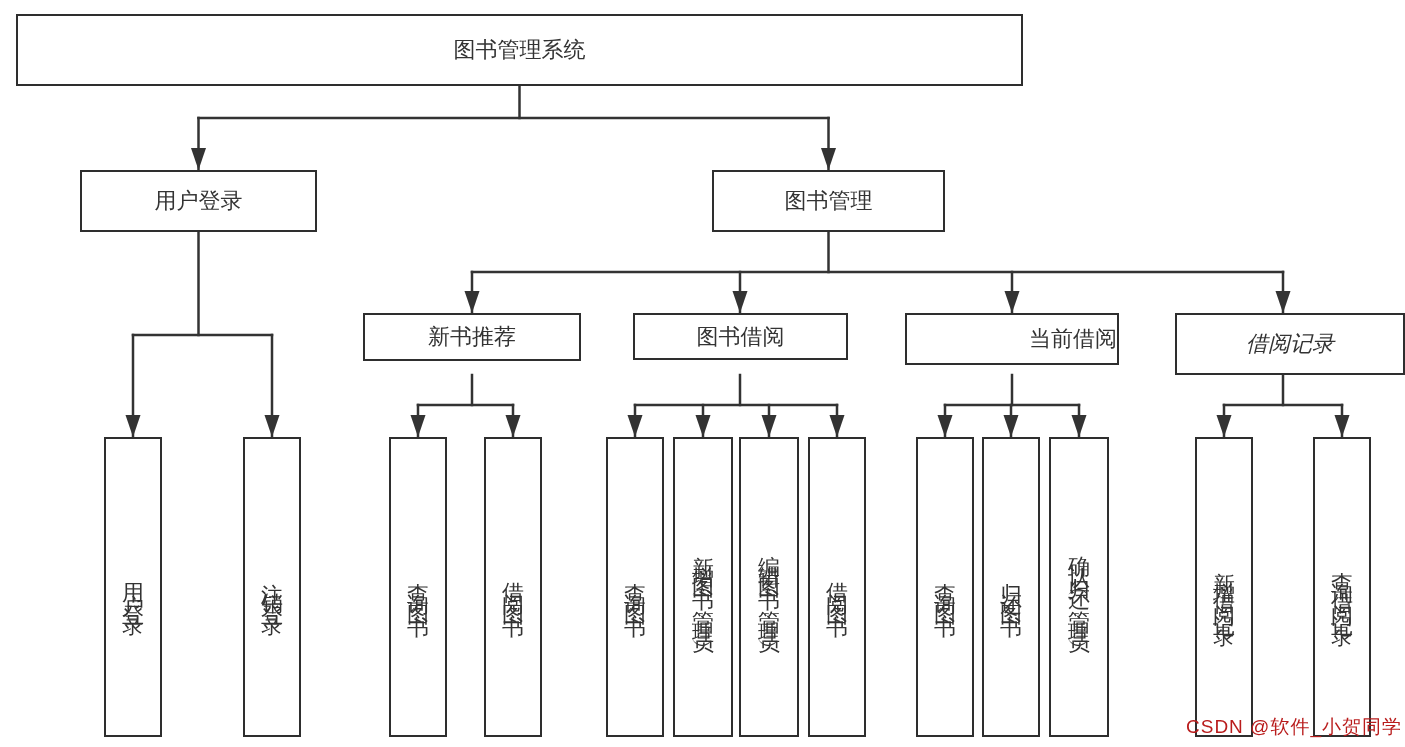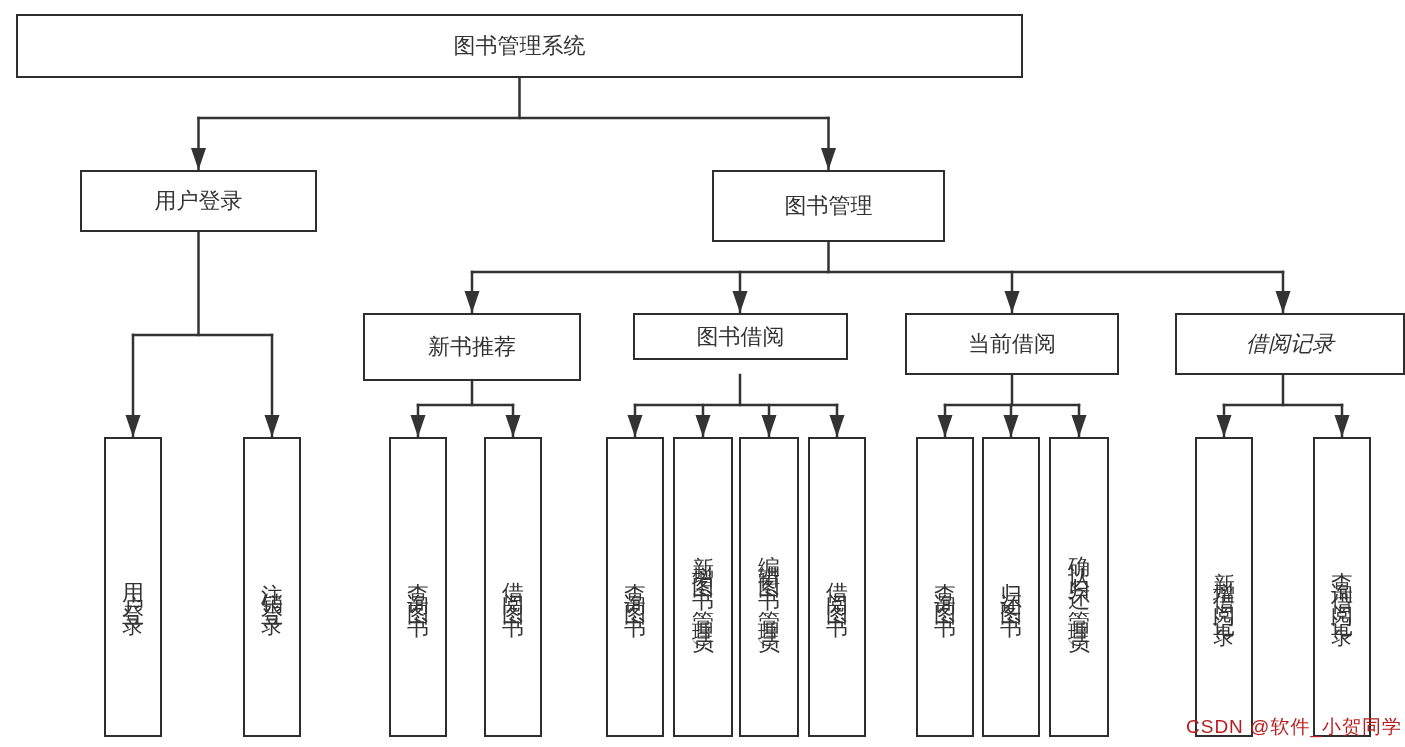--- a/index.html
+++ b/index.html
@@ -88,38 +88,38 @@
       <path d="M769,405 V437" marker-end="url(#arrowhead)"></path>
       <path d="M837,405 V437" marker-end="url(#arrowhead)"></path>
       <path d="M945,405 V437" marker-end="url(#arrowhead)"></path>
       <path d="M1011,405 V437" marker-end="url(#arrowhead)"></path>
       <path d="M1079,405 V437" marker-end="url(#arrowhead)"></path>
       <path d="M1224,405 V437" marker-end="url(#arrowhead)"></path>
       <path d="M1342,405 V437" marker-end="url(#arrowhead)"></path>
     </g>
   </svg>
 
-  <div class="node" style="left:16px; top:14px; width:1007px; height:64px;">
+  <div class="node" style="left:16px; top:14px; width:1007px; height:72px;">
     <span>图书管理系统</span>
   </div>
 
   <div class="node" style="left:80px; top:170px; width:237px; height:62px;">
     <span>用户登录</span>
   </div>
-  <div class="node" style="left:712px; top:170px; width:233px; height:72px;">
+  <div class="node" style="left:712px; top:170px; width:233px; height:62px;">
     <span>图书管理</span>
   </div>
 
-  <div class="node" style="left:363px; top:313px; width:218px; height:68px;">
+  <div class="node" style="left:363px; top:313px; width:218px; height:48px;">
     <span>新书推荐</span>
   </div>
   <div class="node" style="left:633px; top:313px; width:215px; height:47px;">
     <span>图书借阅</span>
   </div>
-  <div class="node" style="left:905px; top:313px; width:214px; height:62px;">
+  <div class="node" style="left:905px; top:313px; width:214px; height:52px;justify-content:flex-end;">
     <span>当前借阅</span>
   </div>
   <div class="node" style="left:1175px; top:313px; width:230px; height:62px;font-style:italic;">
     <span>借阅记录</span>
   </div>
 
   <div class="node leaf" style="left:104px; top:437px; width:58px; height:300px;">
     <span>用户登录</span>
   </div>
   <div class="node leaf" style="left:243px; top:437px; width:58px; height:300px;">

